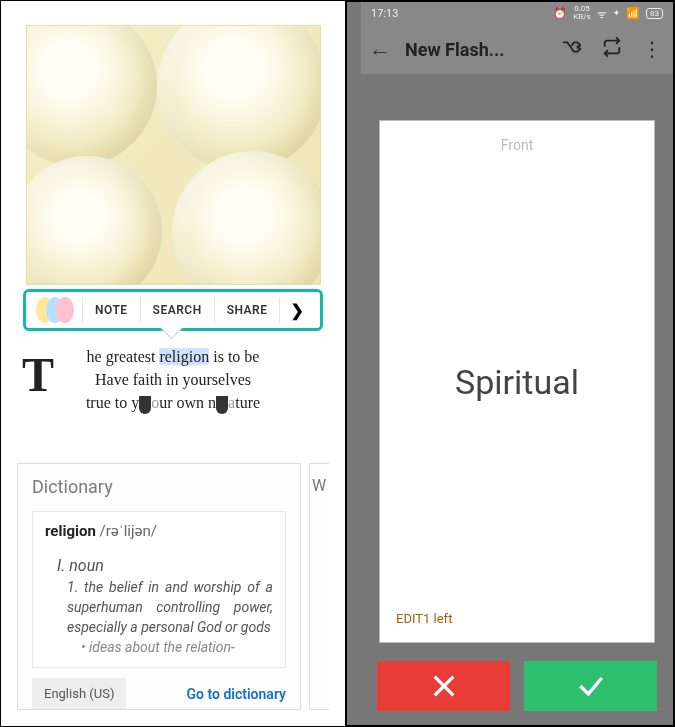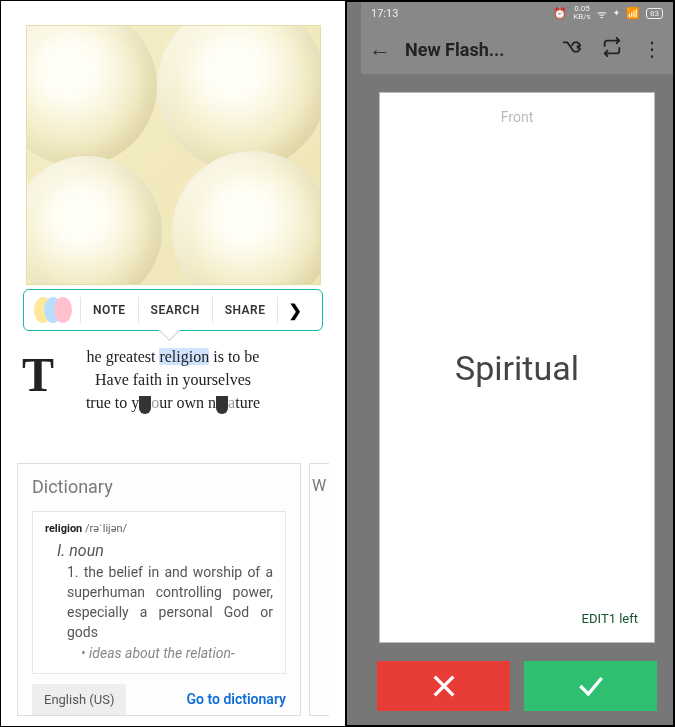--- a/index.html
+++ b/index.html
@@ -10,21 +10,21 @@
   .panel-right { background: #777; display: flex; flex-direction: column; border: 1px solid #000;}
 
   
   .rose-img { width: 295px; height: 260px; margin: 16px auto 0; background: linear-gradient(135deg,#f5eec8,#efe5b5); position: relative; overflow: hidden; border:1px solid #e6dea8;}
   .rose { position: absolute; border-radius: 50%; background: radial-gradient(circle at 45% 40%, #fffef5 20%, #f3ecc7 55%, #e9dfab 80%); box-shadow: inset -8px -6px 20px rgba(200,190,140,.4), inset 6px 6px 18px rgba(255,255,255,.6);}
   .rose.r1{width:160px;height:160px;left:-30px;top:-20px;}
   .rose.r2{width:170px;height:170px;left:130px;top:-25px;}
   .rose.r3{width:150px;height:150px;left:-15px;top:130px;}
   .rose.r4{width:160px;height:160px;left:145px;top:125px;}
 
-  .toolbar { position: relative; margin: 4px auto 0; width: 300px; background: #fff; border: 1px solid #14b8a6; border-radius: 6px; display: flex; align-items: center; height: 42px; }
+  .toolbar { position: relative; margin: 4px auto 0; width: 300px; background: #fff; border: 3px solid #14b8a6; border-radius: 6px; display: flex; align-items: center; height: 42px; }
   .toolbar::after{content:"";position:absolute;left:138px;bottom:-8px;width:14px;height:14px;background:#fff;border-right:1px solid #ccc;border-bottom:1px solid #ccc;transform:rotate(45deg);}
   .color-chips { display:flex; padding:0 8px 0 10px;}
   .chip{width:18px;height:26px;border-radius:50%;margin-left:-8px;}
   .chip:first-child{margin-left:0;}
   .chip.y{background:#ffe89a;}
   .chip.b{background:#b8dfff;}
   .chip.p{background:#ffc0d0;}
   .toolbar-divider{width:1px;height:26px;background:#e4e4e4;}
   .toolbar-btn{padding:0 12px;font-size:12px;font-weight:600;letter-spacing:.5px;color:#333;cursor:pointer;}
   .toolbar-arrow{padding:0 10px;font-size:16px;font-weight:bold;cursor:pointer;}
@@ -32,45 +32,45 @@
   .quote-block{position:relative;margin:14px 10px 0;font-family:Georgia,"Times New Roman",serif;font-size:16px;color:#222;text-align:center;line-height:1.45;}
   .dropcap{position:absolute;left:-5px;top:-5px;font-family:Georgia,serif;font-size:48px;font-weight:bold;}
   .hl{background:#cfe2ff;border-radius:2px;}
   .sel-handle{display:inline-block;width:12px;height:18px;background:#333;border-radius:0 0 6px 6px;vertical-align:middle;}
 
   .dict-area{margin-top:48px;display:flex;gap:8px;}
   .dict-card{flex:1;border:1px solid #ddd;padding:12px 14px 0;background:#fdfdfd;}
   .dict-side{width:20px;border:1px solid #ddd;border-right:none;background:#fdfdfd;padding:12px 2px;color:#777;}
   .dict-title{color:#7a7a7a;font-size:18px;margin-bottom:14px;}
   .entry-box{border:1px solid #e6e6e6;background:#fff;padding:10px 12px;}
-  .entry-head{font-size:11px;margin-bottom:6px;}
+  .entry-head{font-size:15px;margin-bottom:16px;}
   .entry-head b{color:#222;}
   .entry-pron{color:#666;}
   .pos{font-style:italic;margin:4px 0 2px 12px;color:#555;}
-  .def{margin:2px 0 2px 22px;font-size:14px;color:#555;text-align:justify;line-height:1.45;}
+  .def{margin:2px 0 2px 22px;font-size:14px;color:#555;text-align:justify;line-height:1.45;font-style:italic;}
   .sub{margin:2px 0 2px 36px;font-size:14px;font-style:italic;color:#888;}
   .sub::before{content:"• ";}
   .dict-footer{display:flex;justify-content:space-between;align-items:center;margin-top:10px;gap:35px;}
   .lang-btn{background:#eee;padding:8px 12px;font-size:13px;color:#555;cursor:pointer;}
   .goto{color:#106fd4;font-size:14px;font-weight:600;cursor:pointer;}
 
   
   .status-bar{height:22px;background:#888;color:#eee;display:flex;align-items:center;justify-content:space-between;padding:0 10px;font-size:11px;}
   .status-right{display:flex;gap:6px;align-items:center;}
   .app-bar{height:50px;background:#888;display:flex;align-items:center;padding:0 8px;gap:14px;}
   .app-back{color:#333;font-size:22px;cursor:pointer;}
   .app-title{flex:1;font-size:18px;font-weight:700;color:#222;}
   .app-icon{color:#222;cursor:pointer;width:26px;text-align:center;}
   .app-menu{font-size:20px;cursor:pointer;}
 
   .card-holder{flex:1;padding:18px;display:flex;}
-  .card{flex:1;background:#fff;border:1px solid #bbb;display:flex;flex-direction:column;padding:16px;}
+  .card{flex:1;background:#fff;border:1px solid #bbb;display:flex;flex-direction:column;padding:16px;margin-top:28px;}
   .card-label{text-align:center;color:#bbb;font-size:14px;}
   .card-word{flex:1;display:flex;align-items:center;justify-content:center;font-size:34px;color:#444;}
-  .card-footer{display:flex;justify-content:flex-end;color:#14532d;font-size:13px;}
+  .card-footer{display:flex;justify-content:flex-start;color:#a16207;font-size:13px;}
   .card-edit{cursor:pointer;}
 
   .btn-row{display:flex;height:64px;padding:0 16px 14px;gap:14px;}
   .big-btn{flex:1;display:flex;align-items:center;justify-content:center;cursor:pointer;}
   .big-btn.reject{background:#e83c36;}
   .big-btn.accept{background:#2fbf71;}
   .big-btn svg{width:32px;height:32px;stroke:#fff;stroke-width:2.5;fill:none;}
 </style>
 </head>
 <body>

